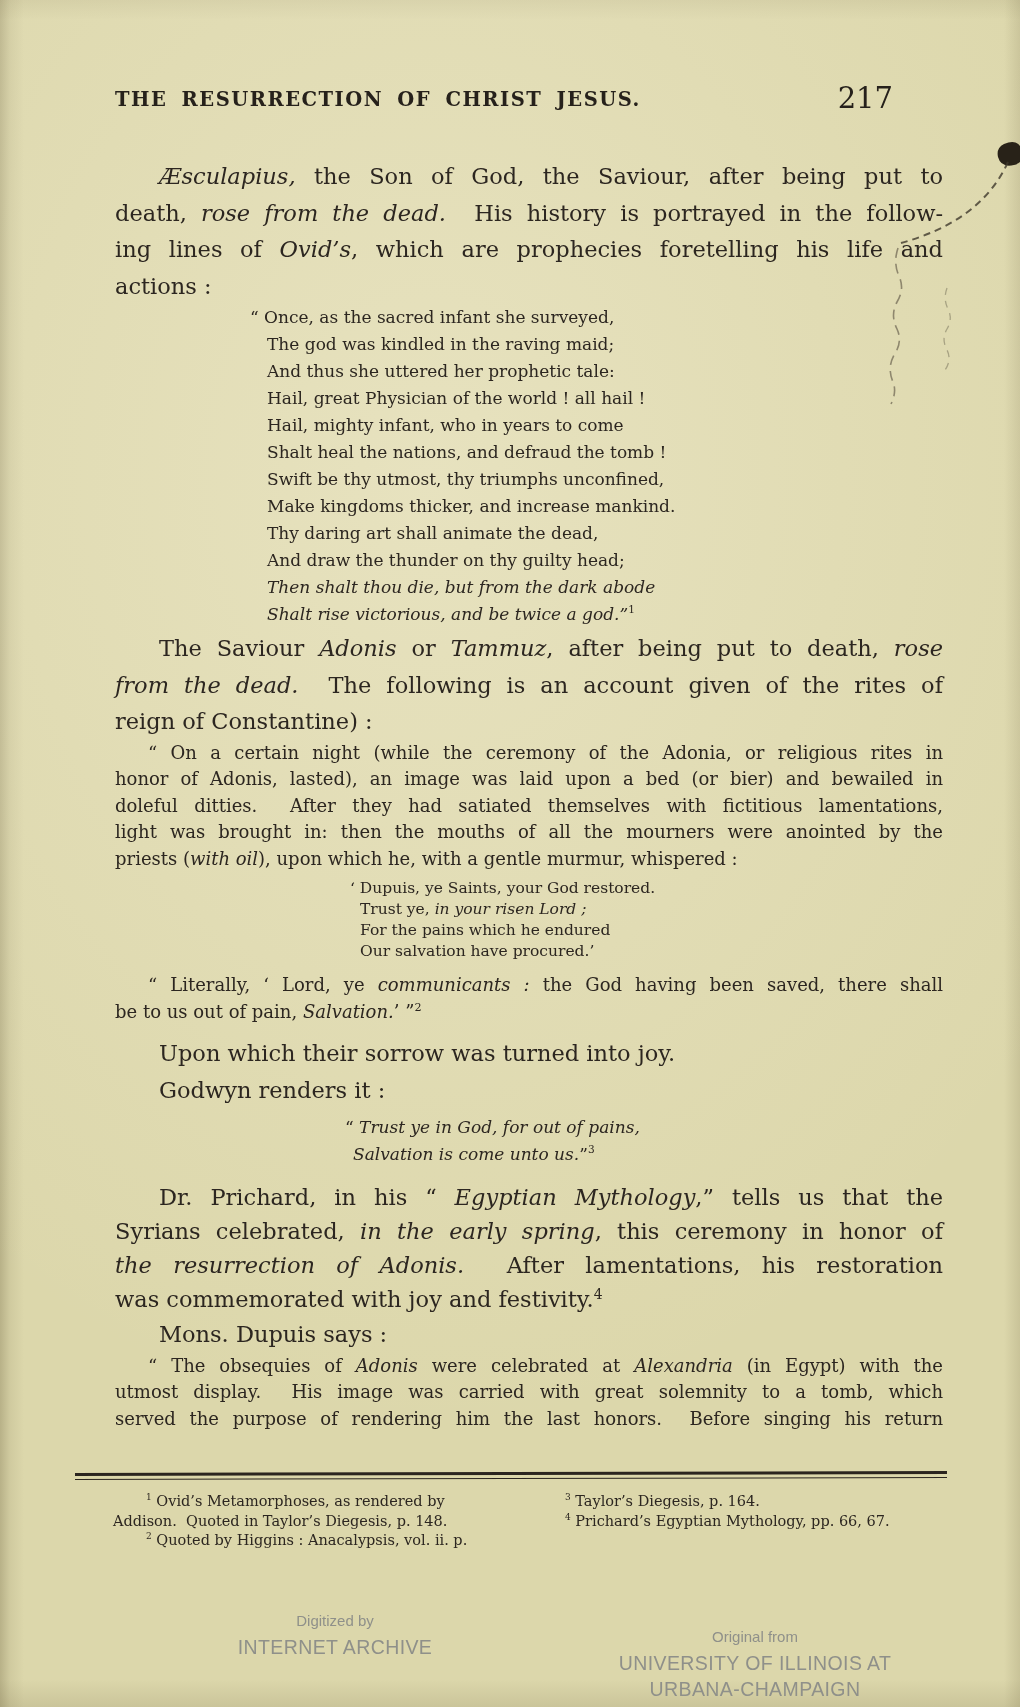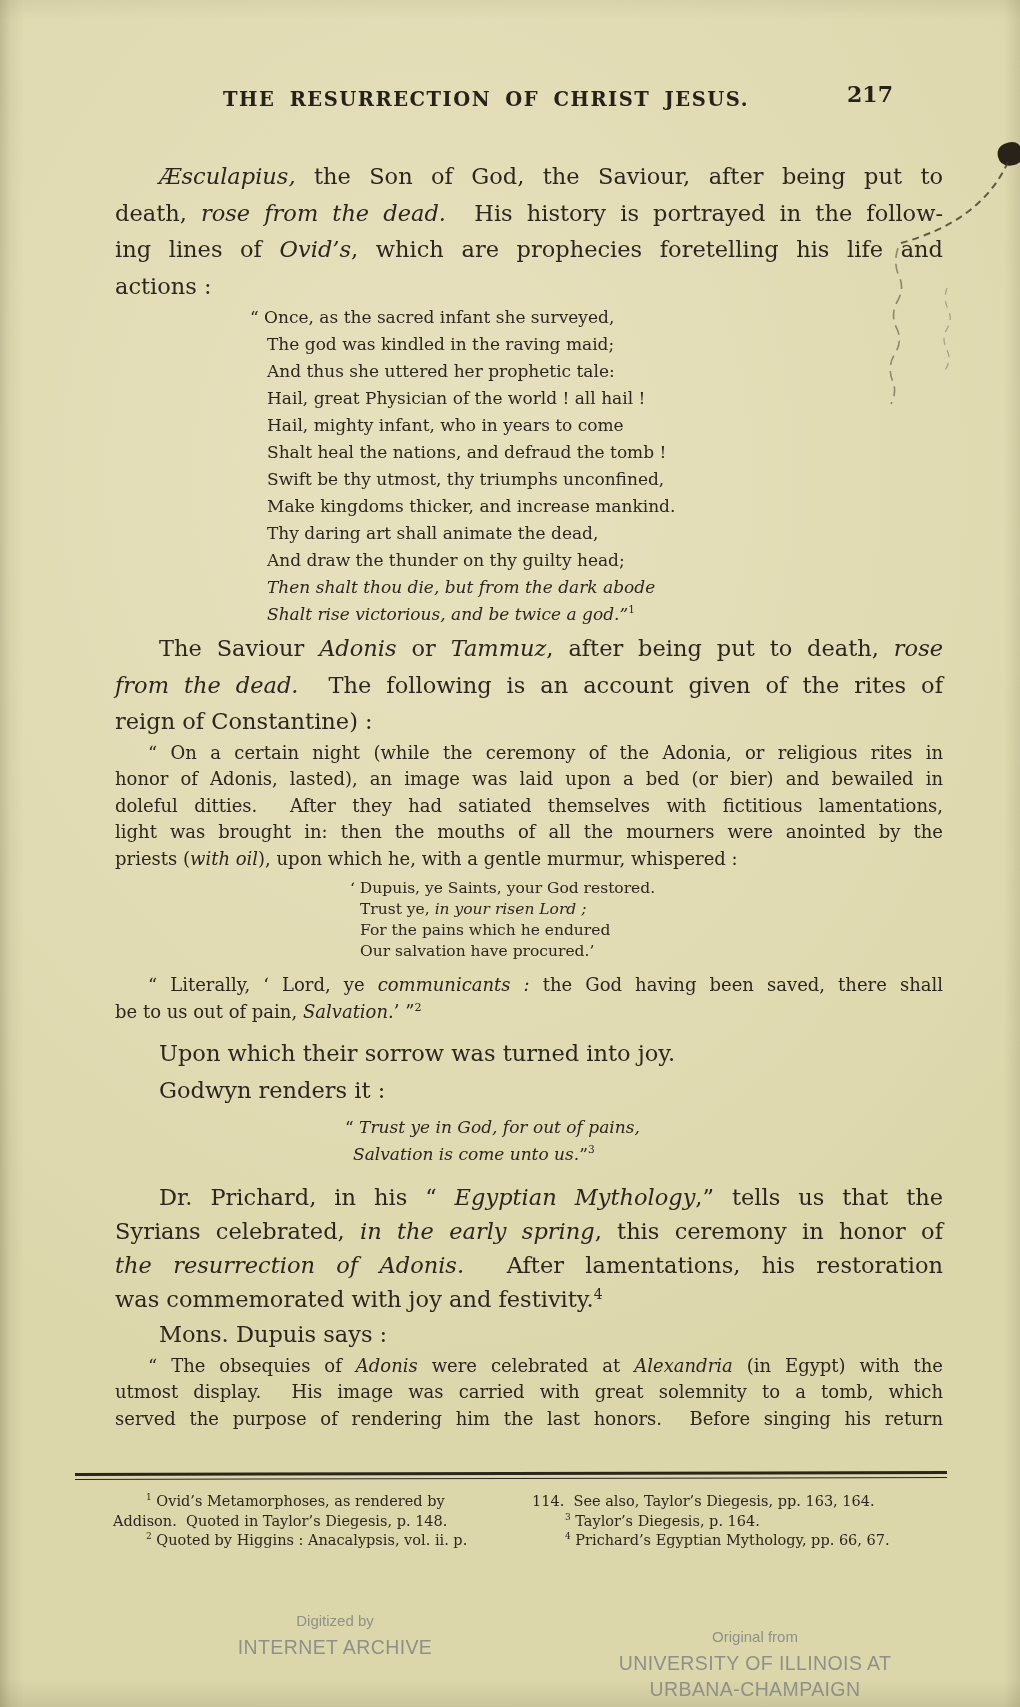--- a/index.html
+++ b/index.html
@@ -10,24 +10,24 @@
     background-image:
       radial-gradient(ellipse 120% 90% at 42% 28%, rgba(240,235,207,0.55), rgba(240,235,207,0) 62%),
       linear-gradient(90deg, rgba(100,90,55,0.30), rgba(100,90,55,0.10) 10px, rgba(100,90,55,0) 24px),
       linear-gradient(270deg, rgba(100,90,55,0.16), rgba(100,90,55,0) 16px),
       linear-gradient(0deg, rgba(100,90,55,0.15), rgba(100,90,55,0) 28px),
       linear-gradient(180deg, rgba(100,90,55,0.10), rgba(100,90,55,0) 20px);
   }
   .artifacts{position:absolute;left:0;top:0;width:1020px;height:1707px;pointer-events:none;}
   .header{position:absolute; left:115px; top:88px; width:828px; height:38px;}
   .title{
-    position:absolute; left:0; right:86px; text-align:center;
+    position:absolute; left:0; right:86px; 
     font-weight:bold; font-size:19.5px; letter-spacing:1.5px; word-spacing:6px; color:#26211b;
   }
-  .pagenum{position:absolute; right:50px; top:-7px; font-size:22px; font-weight:bold; color:#26211b;}
+  .pagenum{position:absolute; right:50px; top:-7px; font-size:29px; font-weight:normal; color:#26211b;}
 
   .content{position:absolute; left:115px; top:158px; width:828px;}
   .blk{position:relative;}
   .line{white-space:pre-wrap; text-align:justify; text-align-last:justify;}
   .line.no-just{text-align:left; text-align-last:auto;}
   .it{font-style:italic;margin-top:16px;}
   .sup{font-size:0.62em; line-height:0; vertical-align:super;}
 
   .paragraph{font-size:22.5px; line-height:36.5px;}
   .paragraph .line:first-child{text-indent:44px;}
@@ -165,21 +165,20 @@
 
   <div class="fnrule"></div>
 
   <div class="footnotes" id="footnotes">
     <div class="fncol" id="fn-left">
         <div class="fnline ind"><sup class="sup">1</sup><span class=""> Ovid’s Metamorphoses, as rendered by</span></div>
         <div class="fnline"><span class="">Addison.  Quoted in Taylor’s Diegesis, p. 148.</span></div>
         <div class="fnline ind"><sup class="sup">2</sup><span class=""> Quoted by Higgins : Anacalypsis, vol. ii. p.</span></div>
       </div>
     <div class="fncol" id="fn-right">
-        <div class="fnline"><span class="">114.  See also, Taylor’s Diegesis, pp. 163, 164.</span></div>
         <div class="fnline ind"><sup class="sup">3</sup><span class=""> Taylor’s Diegesis, p. 164.</span></div>
         <div class="fnline ind"><sup class="sup">4</sup><span class=""> Prichard’s Egyptian Mythology, pp. 66, 67.</span></div>
       </div>
   </div>
 
   <div class="stamp stamp-left" id="stamp-left">
       <div class="s-line s-small">Digitized by</div>
       <div class="s-line s-big">INTERNET ARCHIVE</div>
     </div>
   <div class="stamp stamp-right" id="stamp-right">

